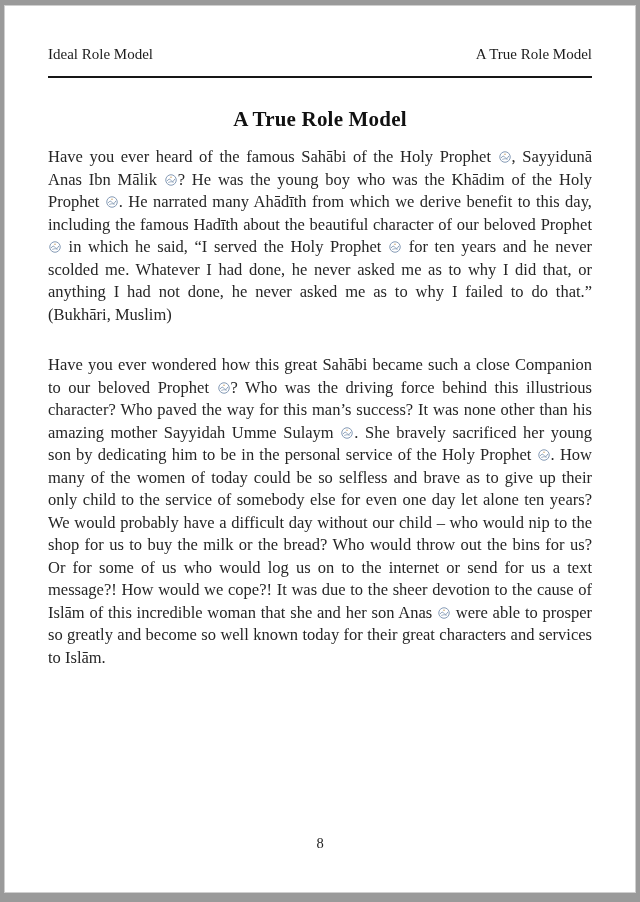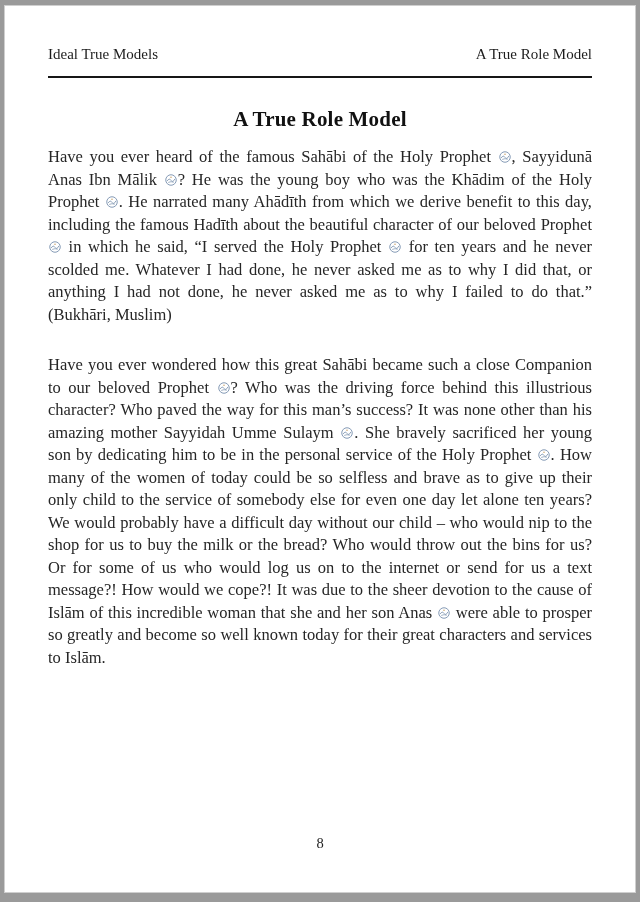--- a/index.html
+++ b/index.html
@@ -63,21 +63,21 @@
     color: #222;
   }
 </style>
 </head>
 <body>
 
 <div class="page">
   <div class="content">
 
     <div class="running-header">
-      <span>Ideal True Models</span>
+      <span>Ideal Role Model</span>
       <span>A True Role Model</span>
     </div>
 
     <h1 class="chapter-title">A True Role Model</h1>
 
     <div class="body-text">
         <p class="para">Have you ever heard of the famous Sahābi of the Holy Prophet <span class="honorific"><svg viewBox="0 0 20 20" aria-hidden="true">
               <circle cx="10" cy="10" r="7.5" fill="none" stroke="#8399b4" stroke-width="1.4"></circle>
               <path d="M4.5 11.5 Q7.5 6.5 10 10.5 T15.5 8.5" fill="none" stroke="#8399b4" stroke-width="1.3"></path>
               <path d="M6 13.5 Q10 11.5 14 13.2" fill="none" stroke="#8399b4" stroke-width="1.1"></path>

